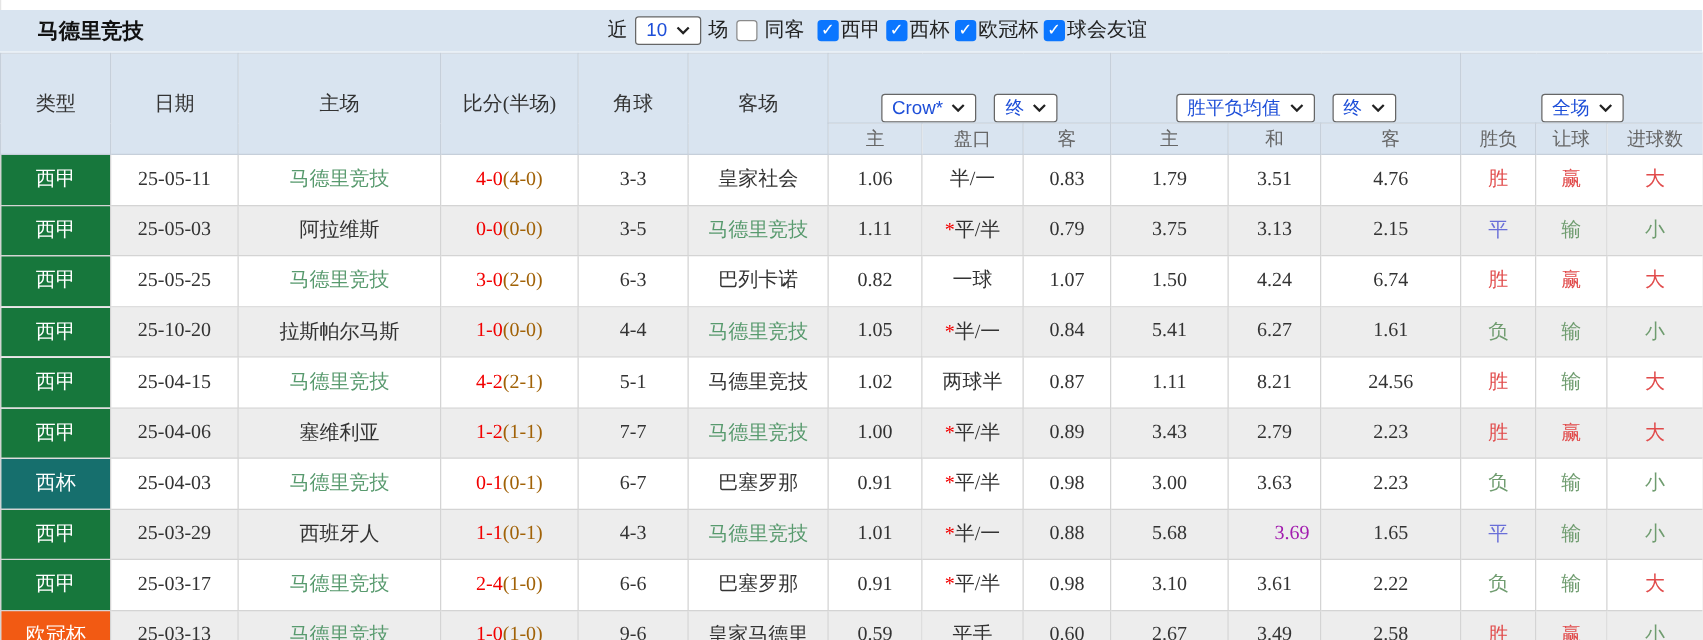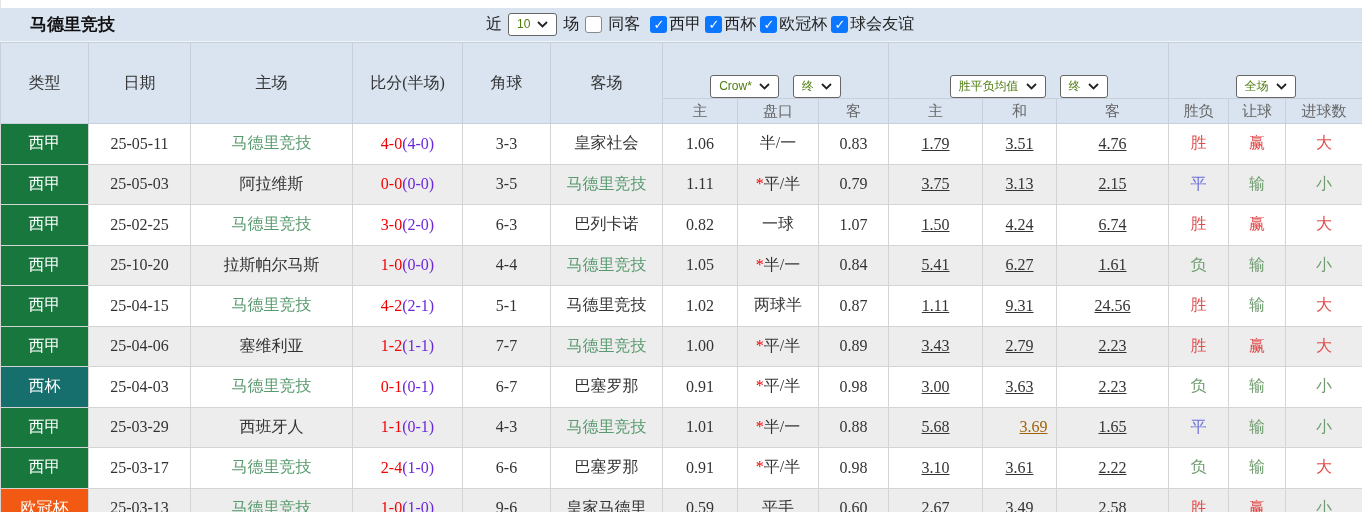--- a/index.html
+++ b/index.html
@@ -8,22 +8,22 @@
   .top-strip { height:8px; background:#fff; border-left:1px solid #e5e5e5; }
 
   
   .topbar { position:relative; height:34px; background:#d9e4f0;
             display:flex; align-items:center; border-bottom:1px solid #eef3f8; }
   .topbar-title { margin-left:30px; font-weight:bold; font-size:17px; color:#111; }
   .topbar-controls { position:absolute; left:486px; top:0; height:100%;
                      display:flex; align-items:center; gap:6px; font-size:16px; color:#222; }
   .sel { display:inline-flex; align-items:center; gap:7px; background:#fff;
          border:1px solid #666; border-radius:3px; padding:2px 8px;
-         font-family:"Liberation Sans","DejaVu Sans",sans-serif; font-size:12px;
-         color:#4d7c0f; cursor:default; line-height:17px; }
+         font-family:"Liberation Sans","DejaVu Sans",sans-serif; font-size:15px;
+         color:#1d4ed8; cursor:default; line-height:17px; }
   .sel svg { display:block; }
   .cb { width:17px; height:17px; border-radius:3px; display:inline-flex;
         align-items:center; justify-content:center; flex:0 0 auto; }
   .cb.unchecked { background:#fff; border:1px solid #8a8a8a; }
   .cb.checked { background:#0b76ff; color:#fff; font-size:13px; font-weight:bold;
                 font-family:"DejaVu Sans",sans-serif; }
   .filters { display:inline-flex; align-items:center; }
   .filter-item { display:inline-flex; align-items:center; gap:2px; margin-left:4px; }
 
   
@@ -34,34 +34,34 @@
   tr.hdr-b { height:25px; }
   tr.hdr-b th { color:#666; font-size:15px; }
   .hdr-group { }
   .hdr-group .pair { display:flex; align-items:flex-start; justify-content:center; gap:14px;margin-top:32px; }
 
   tbody td { border-color:#d4d4d4; font-size:16px; color:#333; height:40.5px; }
   tbody tr.odd td { background:#fff; }
   tbody tr.even td { background:#ededed; }
   
   tbody td.tint-cream { background:#faf5e9; }
-  tbody td.tint-blue  { background:#e9f2f9;text-decoration:underline; }
+  tbody td.tint-blue  { background:#e9f2f9; }
 
   td.c-type { color:#fff; font-size:16px; }
   td.c-type.liga { background:#17773c; }
   td.c-type.cup  { background:#166f6d; }
   td.c-type.ucl  { background:#f25a13; }
   tbody tr.even td.c-type.liga { background:#17773c; }
   tbody tr.even td.c-type.ucl  { background:#f25a13; }
 
   .main-team { color:#589a6e; }
   .ft { color:#f20000; }
-  .ht { color:#6d28d9; }
+  .ht { color:#a16207; }
   .star { color:#f20000; }
-  td.hl { color:#a16207;padding-left:28px; }
+  td.hl { color:#a21caf;padding-left:28px; }
   td.red   { color:#e14b4b; }
   td.green { color:#6f9c6f; }
   td.blue  { color:#6a6fd8; }
 
   .bottom-bar { height:6px; background:#4f8b7c; margin-top:1px; }
 </style>
 </head>
 <body>
 
 <div class="top-strip"></div>
@@ -211,21 +211,21 @@
     <td class="tint-cream">0.79</td>
     <td class="tint-blue">3.75</td>
     <td class="tint-blue c-avg-draw">3.13</td>
     <td class="tint-blue">2.15</td>
     <td class="c-result blue">平</td>
     <td class="c-spread green">输</td>
     <td class="c-goals green">小</td>
   </tr>
       <tr class="odd">
     <td class="c-type liga">西甲</td>
-    <td class="c-date">25-02-25</td>
+    <td class="c-date">25-05-25</td>
     <td class="c-home main-team">马德里竞技</td>
     <td class="c-score"><span class="ft">3-0</span><span class="ht">(2-0)</span></td>
     <td class="c-corner">6-3</td>
     <td class="c-away">巴列卡诺</td>
     <td class="tint-cream">0.82</td>
     <td class="tint-cream c-handicap"><span class="star"></span><span>一球</span></td>
     <td class="tint-cream">1.07</td>
     <td class="tint-blue">1.50</td>
     <td class="tint-blue c-avg-draw">4.24</td>
     <td class="tint-blue">6.74</td>
@@ -254,21 +254,21 @@
     <td class="c-type liga">西甲</td>
     <td class="c-date">25-04-15</td>
     <td class="c-home main-team">马德里竞技</td>
     <td class="c-score"><span class="ft">4-2</span><span class="ht">(2-1)</span></td>
     <td class="c-corner">5-1</td>
     <td class="c-away">马德里竞技</td>
     <td class="tint-cream">1.02</td>
     <td class="tint-cream c-handicap"><span class="star"></span><span>两球半</span></td>
     <td class="tint-cream">0.87</td>
     <td class="tint-blue">1.11</td>
-    <td class="tint-blue c-avg-draw">9.31</td>
+    <td class="tint-blue c-avg-draw">8.21</td>
     <td class="tint-blue">24.56</td>
     <td class="c-result red">胜</td>
     <td class="c-spread green">输</td>
     <td class="c-goals red">大</td>
   </tr>
       <tr class="even">
     <td class="c-type liga">西甲</td>
     <td class="c-date">25-04-06</td>
     <td class="c-home">塞维利亚</td>
     <td class="c-score"><span class="ft">1-2</span><span class="ht">(1-1)</span></td>

